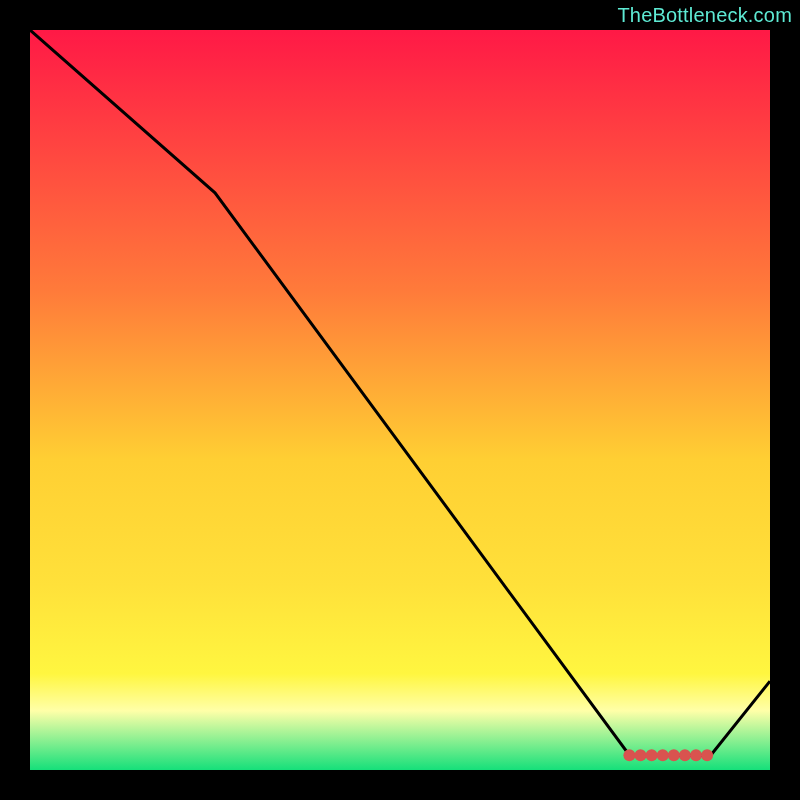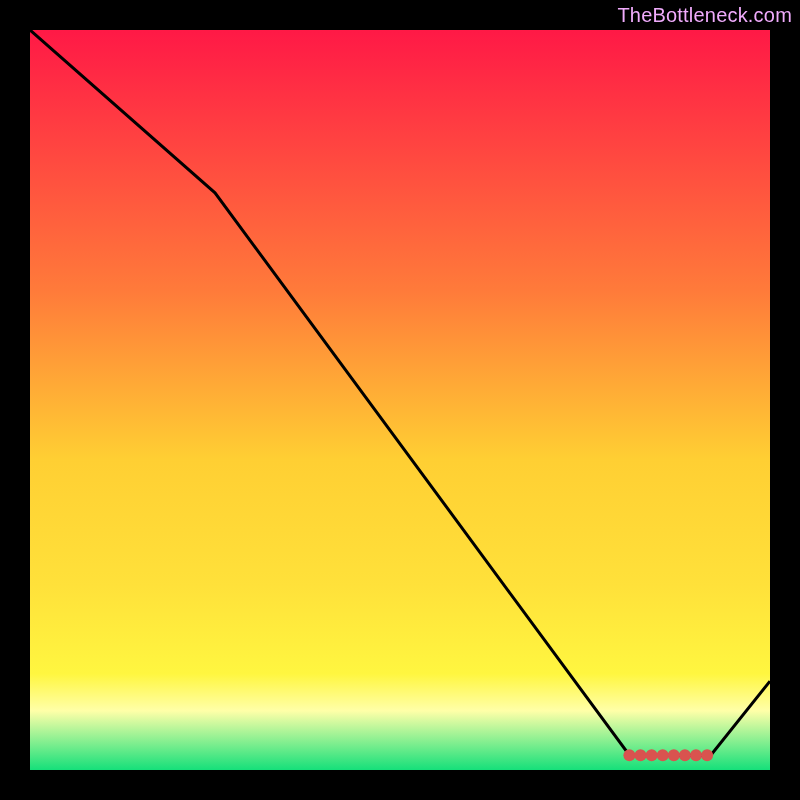--- a/index.html
+++ b/index.html
@@ -14,21 +14,21 @@
   .outer {
     position: relative;
     width: 800px;
     height: 800px;
     background: #000;
   }
   .attribution {
     position: absolute;
     top: 4px;
     right: 8px;
-    color: #f0abfc;
+    color: #5eead4;
     font-size: 20px;
     font-weight: 500;
     letter-spacing: 0.2px;
   }
   .plot-area {
     position: absolute;
     left: 30px;
     top: 30px;
     width: 740px;
     height: 740px;

